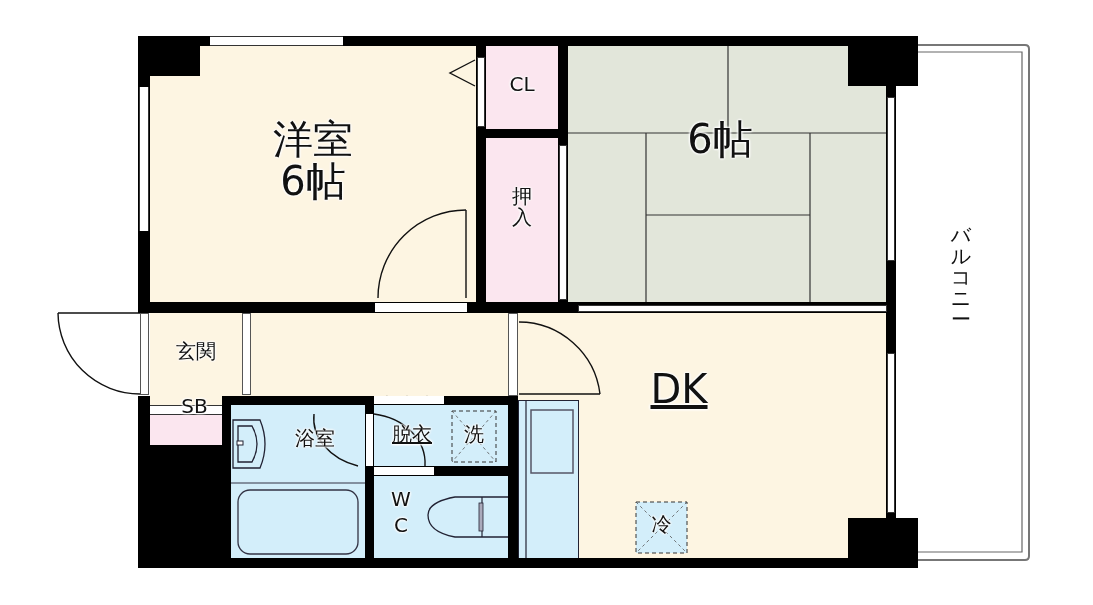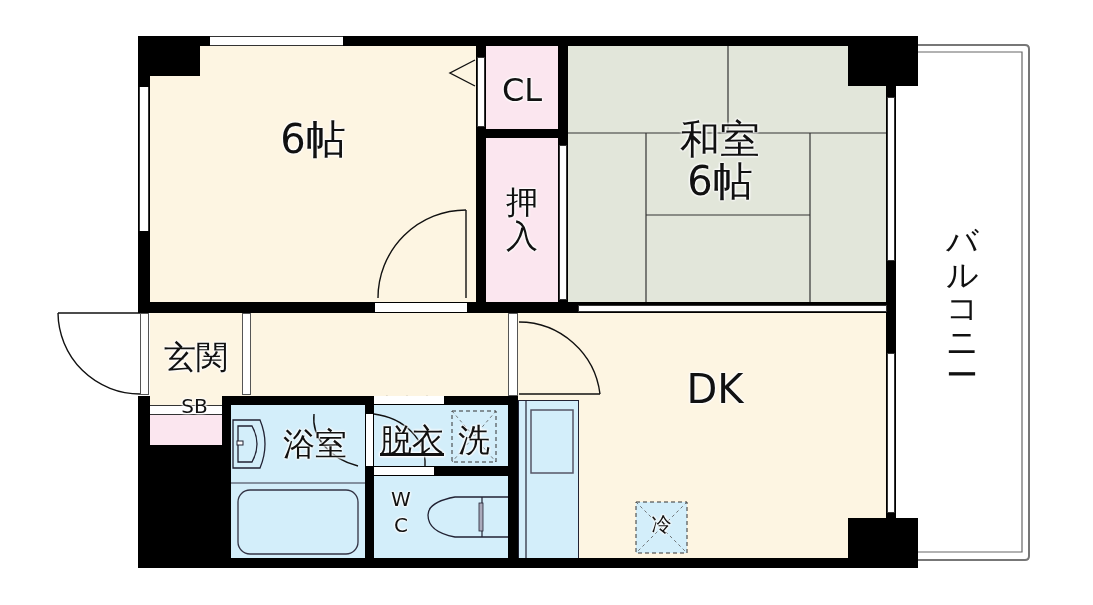--- a/index.html
+++ b/index.html
@@ -4,21 +4,21 @@
 <style>
   html, body { margin: 0; padding: 0; background: #ffffff; }
   body { width: 1093px; height: 605px; position: relative; overflow: hidden;
          font-family: "DejaVu Sans", "Liberation Sans", sans-serif; }
   .abs { position: absolute; box-sizing: border-box; }
   .wall { position: absolute; background: #000; }
   .room { position: absolute; }
   .lbl { position: absolute; color: #111; text-align: center; line-height: 1.05;
          text-shadow: 0 0 3px #fff, 0 0 3px #fff, 0 0 3px #fff, 0 0 2px #fff; white-space: nowrap; }
   .big { font-size: 40px; }
-  .mid { font-size: 32px; }
+  .mid { font-size: 20px; }
   .small { font-size: 20px; }
   svg { position: absolute; left: 0; top: 0; overflow: visible; }
 </style>
 </head>
 <body>
 
 <div class="room" style="left:150px;top:45px;width:326px;height:258px;background:#fdf5e2;"></div>
 <div class="room" style="left:486px;top:45px;width:72px;height:84px;background:#fbe6ef;"></div>
 <div class="room" style="left:486px;top:138px;width:72px;height:166px;background:#fbe6ef;"></div>
 <div class="room" style="left:568px;top:45px;width:320px;height:258px;background:#e2e6da;"></div>
@@ -110,27 +110,27 @@
 <div class="abs" style="left:477px;top:57px;width:8px;height:70px;background:#fff;border:1px solid #333;"></div>
 <div class="abs" style="left:140px;top:313px;width:9px;height:82px;background:#fff;border:1px solid #555;"></div>
 <div class="abs" style="left:242px;top:313px;width:9px;height:82px;background:#fff;border:1px solid #555;"></div>
 <div class="abs" style="left:508px;top:313px;width:10px;height:83px;background:#fff;border:1px solid #555;"></div>
 <div class="abs" style="left:150px;top:405px;width:72px;height:10px;background:#fff;border-top:1px solid #333;border-bottom:1px solid #333;"></div>
 <div class="abs" style="left:366px;top:414px;width:7px;height:52px;background:#fff;"></div>
 <div class="abs" style="left:374px;top:467px;width:60px;height:8px;background:#fff;"></div>
 <div class="abs" style="left:374px;top:396px;width:70px;height:8px;background:#fff;"></div>
 
 <div class="lbl big" style="left:233px;top:118px;width:160px;">
+  <div>洋室</div>
   <div>6帖</div>
 </div>
 <div class="lbl big" style="left:640px;top:118px;width:160px;">
-  <div>和室</div>
   <div>6帖</div>
 </div>
-<div class="lbl big" style="left:630px;top:368px;width:170px;">
+<div class="lbl big" style="left:594px;top:368px;width:170px;text-decoration:underline;">
   <div>DK</div>
 </div>
 <div class="lbl mid" style="left:486px;top:74px;width:72px;">CL</div>
 <div class="lbl mid" style="left:486px;top:186px;width:72px;">
   <div>押</div>
   <div>入</div>
 </div>
 <div class="lbl mid" style="left:150px;top:341px;width:92px;">玄関</div>
 <div class="lbl small" style="left:150px;top:396px;width:89px;">SB</div>
 <div class="lbl mid" style="left:280px;top:428px;width:70px;">浴室</div>

